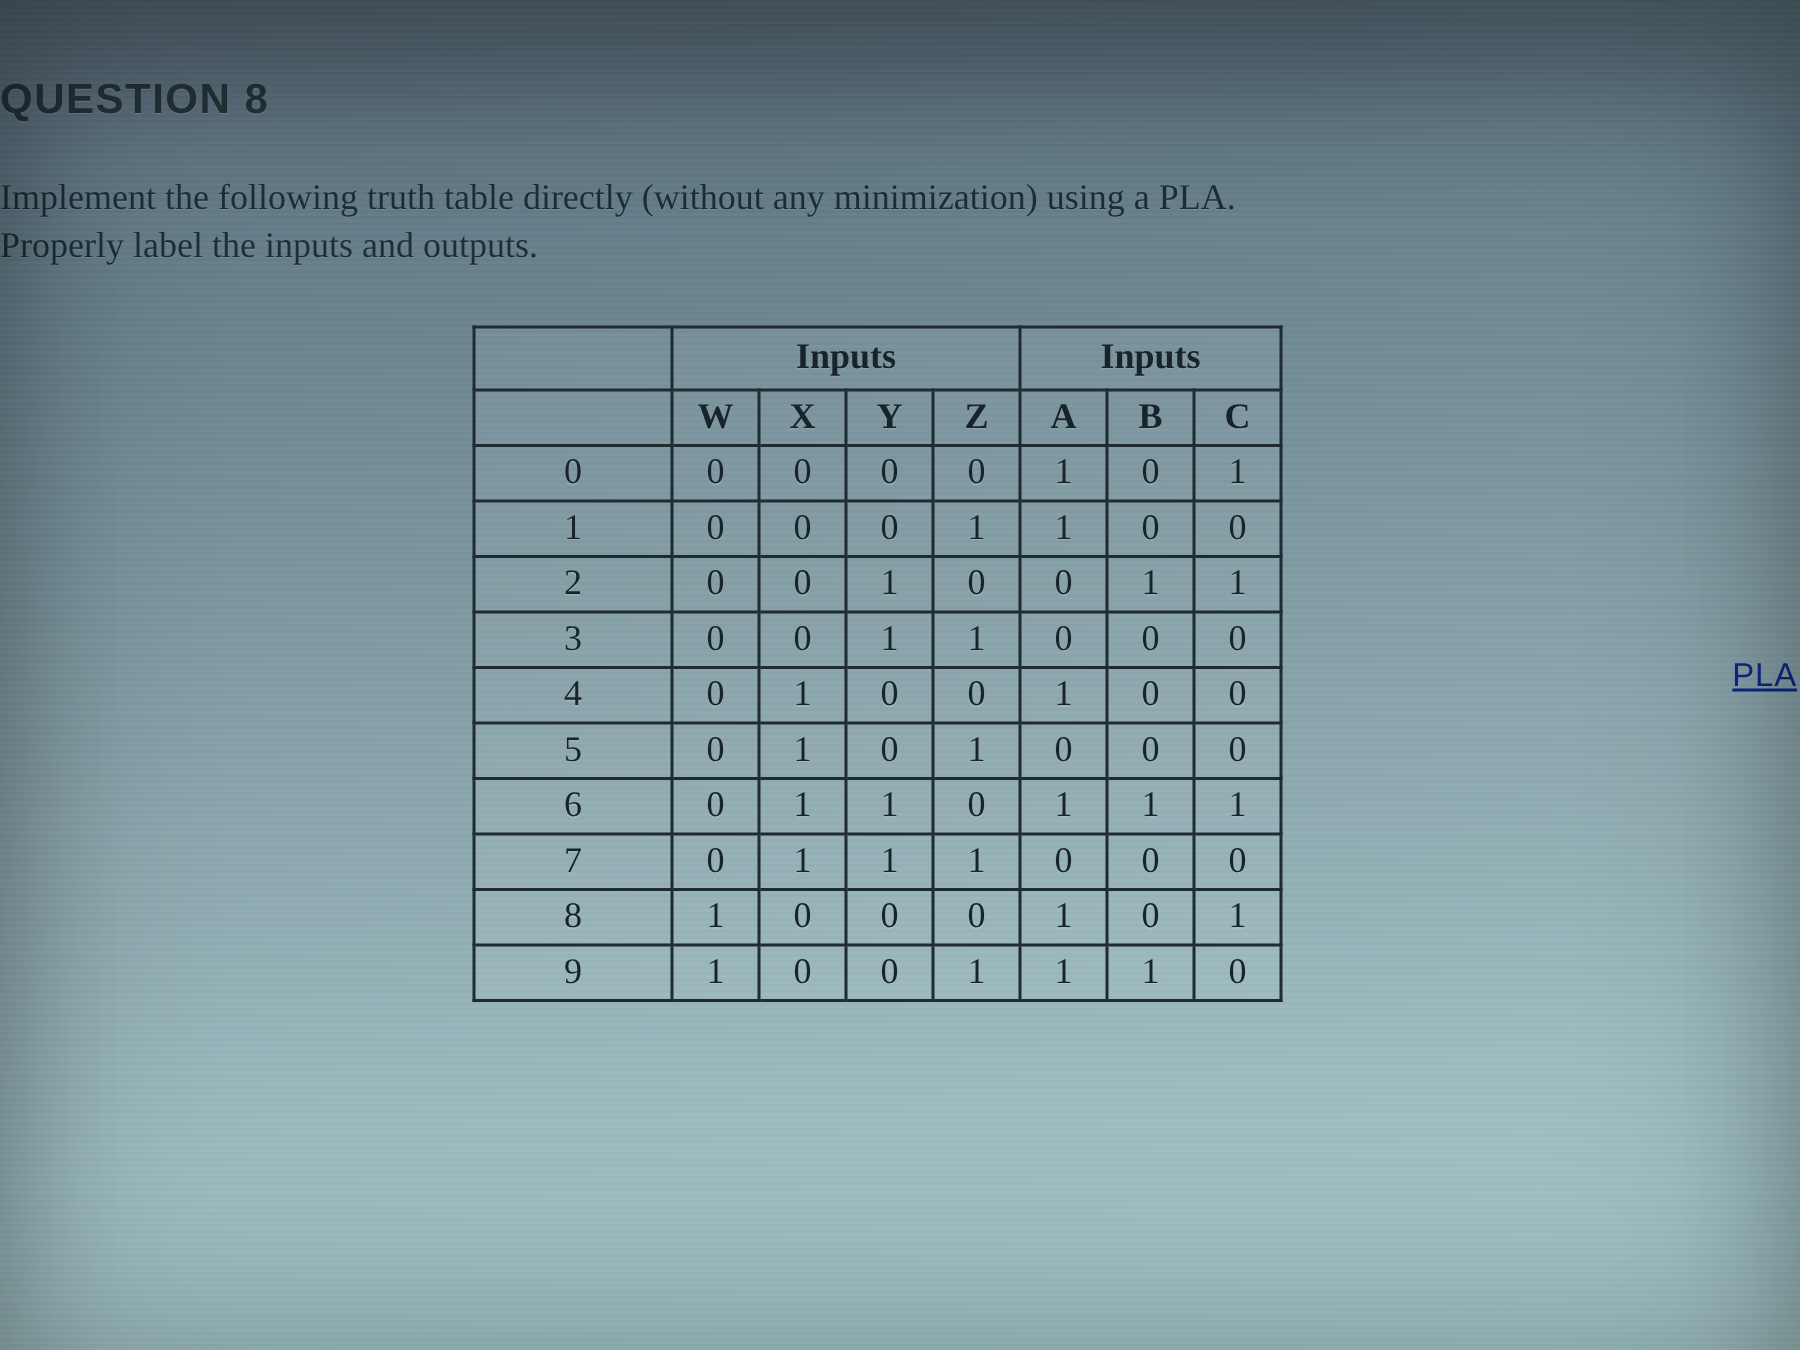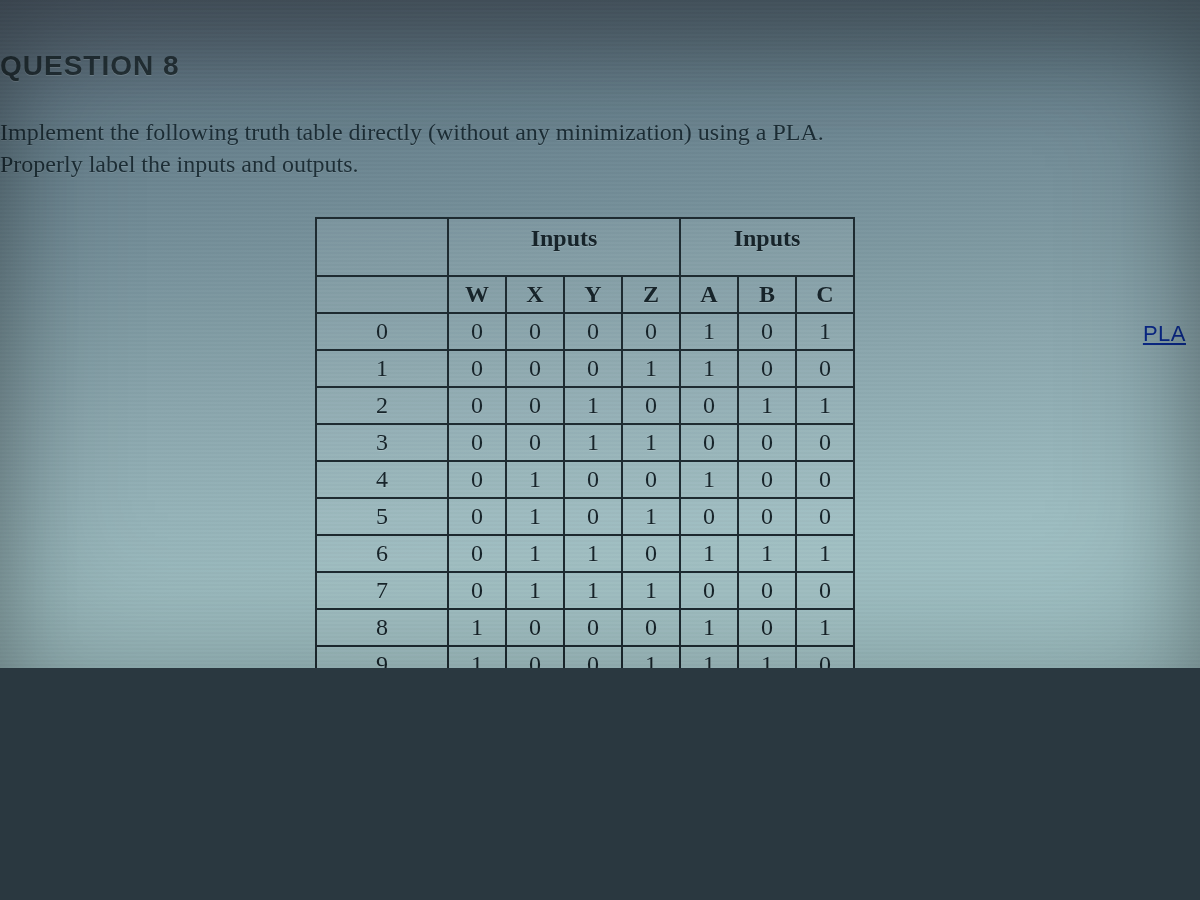--- a/index.html
+++ b/index.html
@@ -6,21 +6,21 @@
     margin: 0;
     padding: 0;
     width: 1200px;
     height: 900px;
     overflow: hidden;
     font-family: Georgia, "Times New Roman", serif;
     background: #2a3840;
   }
   .photo-wrap {
     width: 1200px;
-    height: 668px;
+    height: 900px;
     background: linear-gradient(175deg, #5a6b7a 0%, #67808c 20%, #8aa6ad 55%, #9cbcc0 78%, #a6c8cb 100%);
     position: relative;
     overflow: hidden;
   }
   
   .photo-wrap::before {
     content: "";
     position: absolute;
     inset: 0;
     background:
@@ -69,21 +69,21 @@
     padding: 2px 0 3px 0;
     font-size: 24px;
     line-height: 1.25;
     min-width: 56px;
     text-shadow: 0 1px 0 rgba(255,255,255,0.15);
   }
   table.truth .idx-col { min-width: 130px; }
   table.truth th.group {
     font-weight: 700;
     font-size: 24px;
-    padding: 4px 0 22px;
+    padding: 4px 0 6px;
   }
   table.truth th.col {
     font-weight: 700;
   }
   table.truth td.idx {
     font-weight: 400;
     text-align: center;
   }
   
   .vignette {
@@ -96,21 +96,21 @@
   }
   .side-label {
     position: absolute;
     right: 0;
     top: 50%;
     transform: translateY(-50%);
     font-family: Arial, Helvetica, sans-serif;
     font-size: 22px;
     color: #0b2a8c;
     text-decoration: underline;
-    padding-right: 14px;
+    padding-right: 2px;
     letter-spacing: 0.5px;
   }
 </style>
 </head>
 <body>
 
 <div class="photo-wrap">
   <div class="sheet">
 
     <h2 class="q-title">QUESTION 8</h2>

